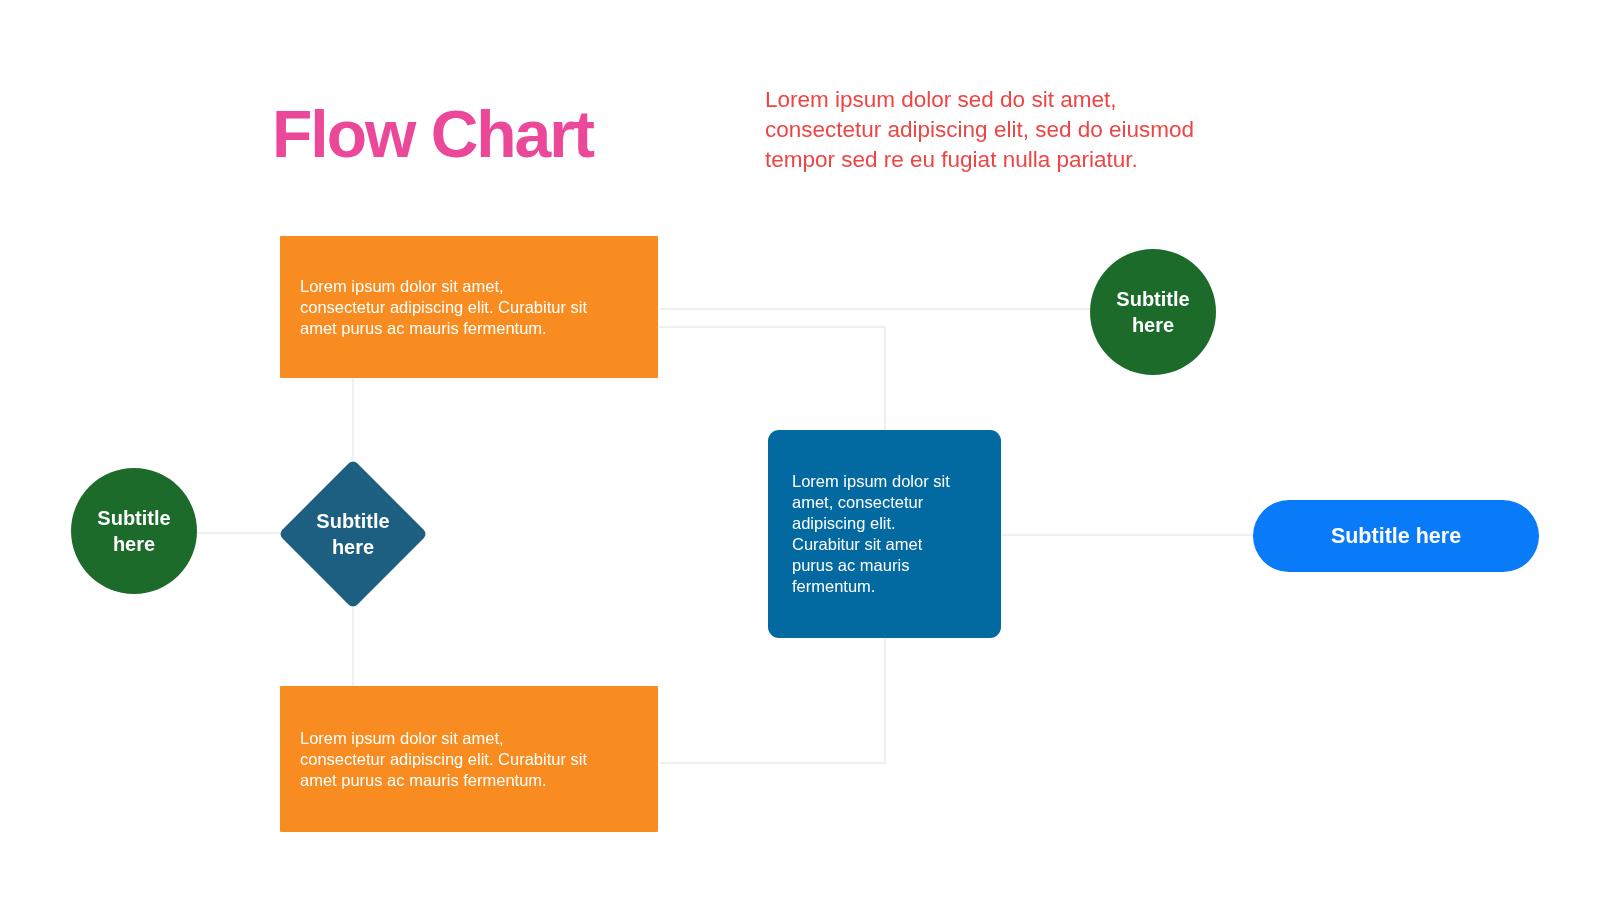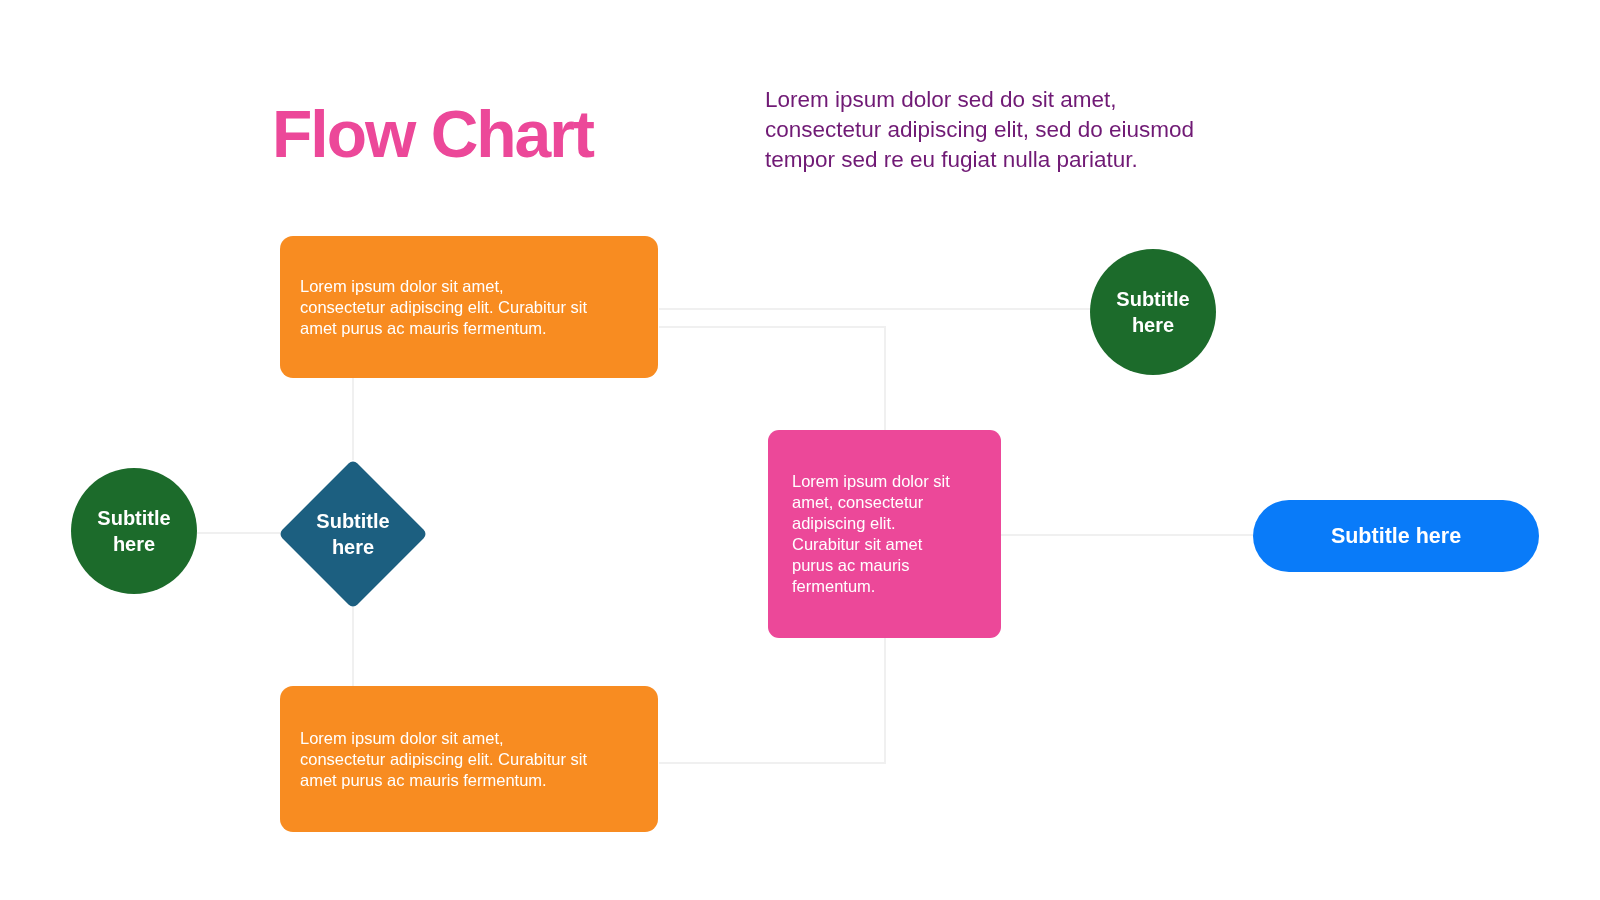--- a/index.html
+++ b/index.html
@@ -12,31 +12,31 @@
   }
   .slide { position: absolute; inset: 0; }
 
   .title {
     position: absolute; left: 272px; top: 96px; margin: 0;
     font-size: 66px; font-weight: 800; letter-spacing: -2px;
     color: #ec4899;
   }
   .description {
     position: absolute; left: 765px; top: 85px; margin: 0;
-    font-size: 22.5px; line-height: 30px; color: #701a75;
+    font-size: 22.5px; line-height: 30px; color: #ef4444;
     white-space: pre-line;
   }
 
   
   .line { position: absolute; background: #f0f0f0; z-index: 1; }
 
   
   .node { position: absolute; z-index: 2; color: #ffffff; box-sizing: border-box; }
   .rect {
-    border-radius: 13px;
+    border-radius: 1px;
     display: flex; align-items: center;
   }
   .rect-text {
     font-size: 16.5px; line-height: 21px; white-space: pre-line; margin: 0;
   }
   .node-top    { left: 280px; top: 236px; width: 378px; height: 142px; padding-left: 20px; }
   .node-bottom { left: 280px; top: 686px; width: 378px; height: 146px; padding-left: 20px; }
   .node-pink   { left: 768px; top: 430px; width: 233px; height: 208px; padding-left: 24px; border-radius: 11px; }
 
   .circle {
@@ -94,21 +94,21 @@
 consectetur adipiscing elit. Curabitur sit
 amet purus ac mauris fermentum.</p>
   </div>
 
   <div class="node rect node-bottom" style="background: rgb(248, 140, 33);">
     <p class="rect-text">Lorem ipsum dolor sit amet,
 consectetur adipiscing elit. Curabitur sit
 amet purus ac mauris fermentum.</p>
   </div>
 
-  <div class="node rect node-pink" style="background: #ec4899;">
+  <div class="node rect node-pink" style="background: #0369a1;">
     <p class="rect-text">Lorem ipsum dolor sit
 amet, consectetur
 adipiscing elit.
 Curabitur sit amet
 purus ac mauris
 fermentum.</p>
   </div>
 
   <div class="node circle circle-left" style="background: rgb(28, 107, 43);">
     <p class="shape-label">Subtitle

